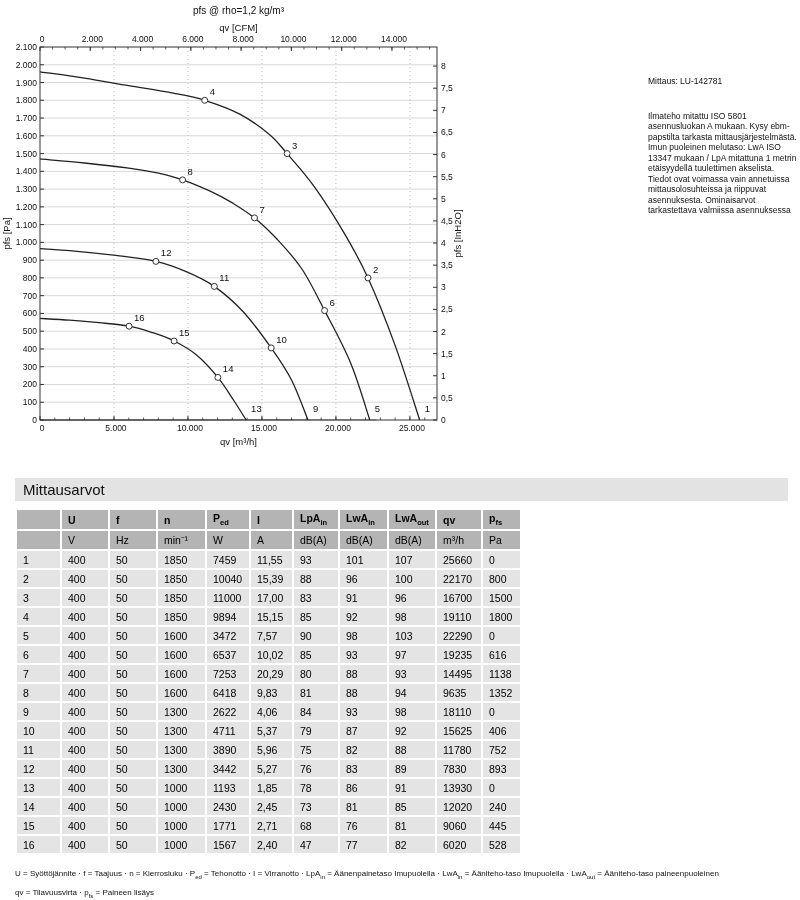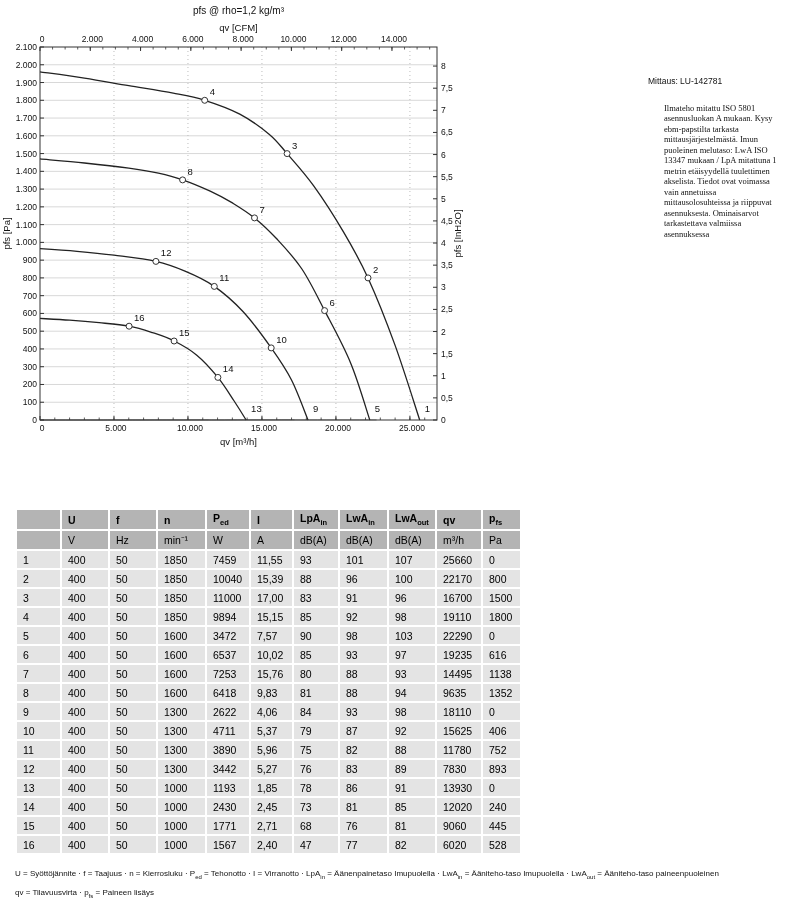--- a/index.html
+++ b/index.html
@@ -1,22 +1,22 @@
 <!DOCTYPE html>
 <html><head>
 <meta charset="utf-8">
 <style>
   html,body{margin:0;padding:0;background:#fff;}
   body{width:800px;height:900px;font-family:"Liberation Sans",sans-serif;color:#000;}
   .page{position:relative;width:800px;height:900px;overflow:hidden;}
   .chart-wrap{position:absolute;left:0;top:0;width:470px;height:462px;}
   svg text{font-family:"Liberation Sans",sans-serif;fill:#111;}
   .note{position:absolute;left:648px;top:76px;width:150px;font-size:8.5px;line-height:10.5px;color:#111;}
-  .note .meas{margin:0 0 16px 0;}
-  .note .body{margin:16px;font-family:Liberation Serif, serif;}
+  .note .meas{margin:0 0 24px 0;}
+  .note .body{margin:0;}
   .section-bar{position:absolute;left:15px;top:478px;width:773px;height:23px;background:#e3e3e3;
     display:flex;align-items:center;padding-left:8px;box-sizing:border-box;font-size:15px;color:#111;}
   #data-table{position:absolute;left:15px;top:508px;border-collapse:separate;border-spacing:2px;table-layout:fixed;}
   #data-table th{background:#b4b4b4;font-weight:bold;font-size:10.5px;text-align:left;padding:2px 2px 2px 6px;height:14px;overflow:hidden;white-space:nowrap;}
   #data-table td{background:#e4e4e4;font-weight:normal;font-size:10.5px;text-align:left;padding:2px 2px 2px 6px;height:13px;overflow:hidden;white-space:nowrap;}
   #data-table td.unit{background:#b4b4b4;}
   #data-table sub{font-size:7.5px;}
   .footnotes{position:absolute;left:15px;top:866px;width:780px;font-size:8px;line-height:15px;color:#111;}
   .footnotes p{margin:0;}
   .footnotes sub{font-size:6px;}
@@ -266,20 +266,23 @@
         <text x="10" y="233.5" font-size="9.5" text-anchor="middle" transform="rotate(-90 10 233.5)">pfs [Pa]</text>
         <text x="461" y="233.5" font-size="9.5" text-anchor="middle" transform="rotate(-90 461 233.5)">pfs [InH2O]</text>
       </svg>
   </div>
 
   <div class="note">
     <p class="meas">Mittaus: LU-142781</p>
     <p class="body">Ilmateho mitattu ISO 5801 asennusluokan A mukaan. Kysy ebm-papstilta tarkasta mittausjärjestelmästä. Imun puoleinen melutaso: LwA ISO 13347 mukaan / LpA mitattuna 1 metrin etäisyydellä tuulettimen akselista. Tiedot ovat voimassa vain annetuissa mittausolosuhteissa ja riippuvat asennuksesta. Ominaisarvot tarkastettava valmiissa asennuksessa</p>
   </div>
 
+  <div class="section-bar">
+    <span>Mittausarvot</span>
+  </div>
 
   <table id="data-table" style="width: 507px;">
       <colgroup>
         <col style="width: 43px;">
         <col style="width: 46px;">
         <col style="width: 46px;">
         <col style="width: 47px;">
         <col style="width: 42px;">
         <col style="width: 41px;">
         <col style="width: 44px;">
@@ -394,21 +397,21 @@
           <td>97</td>
           <td>19235</td>
           <td>616</td>
         </tr>
         <tr>
           <td>7</td>
           <td>400</td>
           <td>50</td>
           <td>1600</td>
           <td>7253</td>
-          <td>15,76</td>
+          <td>20,29</td>
           <td>80</td>
           <td>88</td>
           <td>93</td>
           <td>14495</td>
           <td>1138</td>
         </tr>
         <tr>
           <td>8</td>
           <td>400</td>
           <td>50</td>

